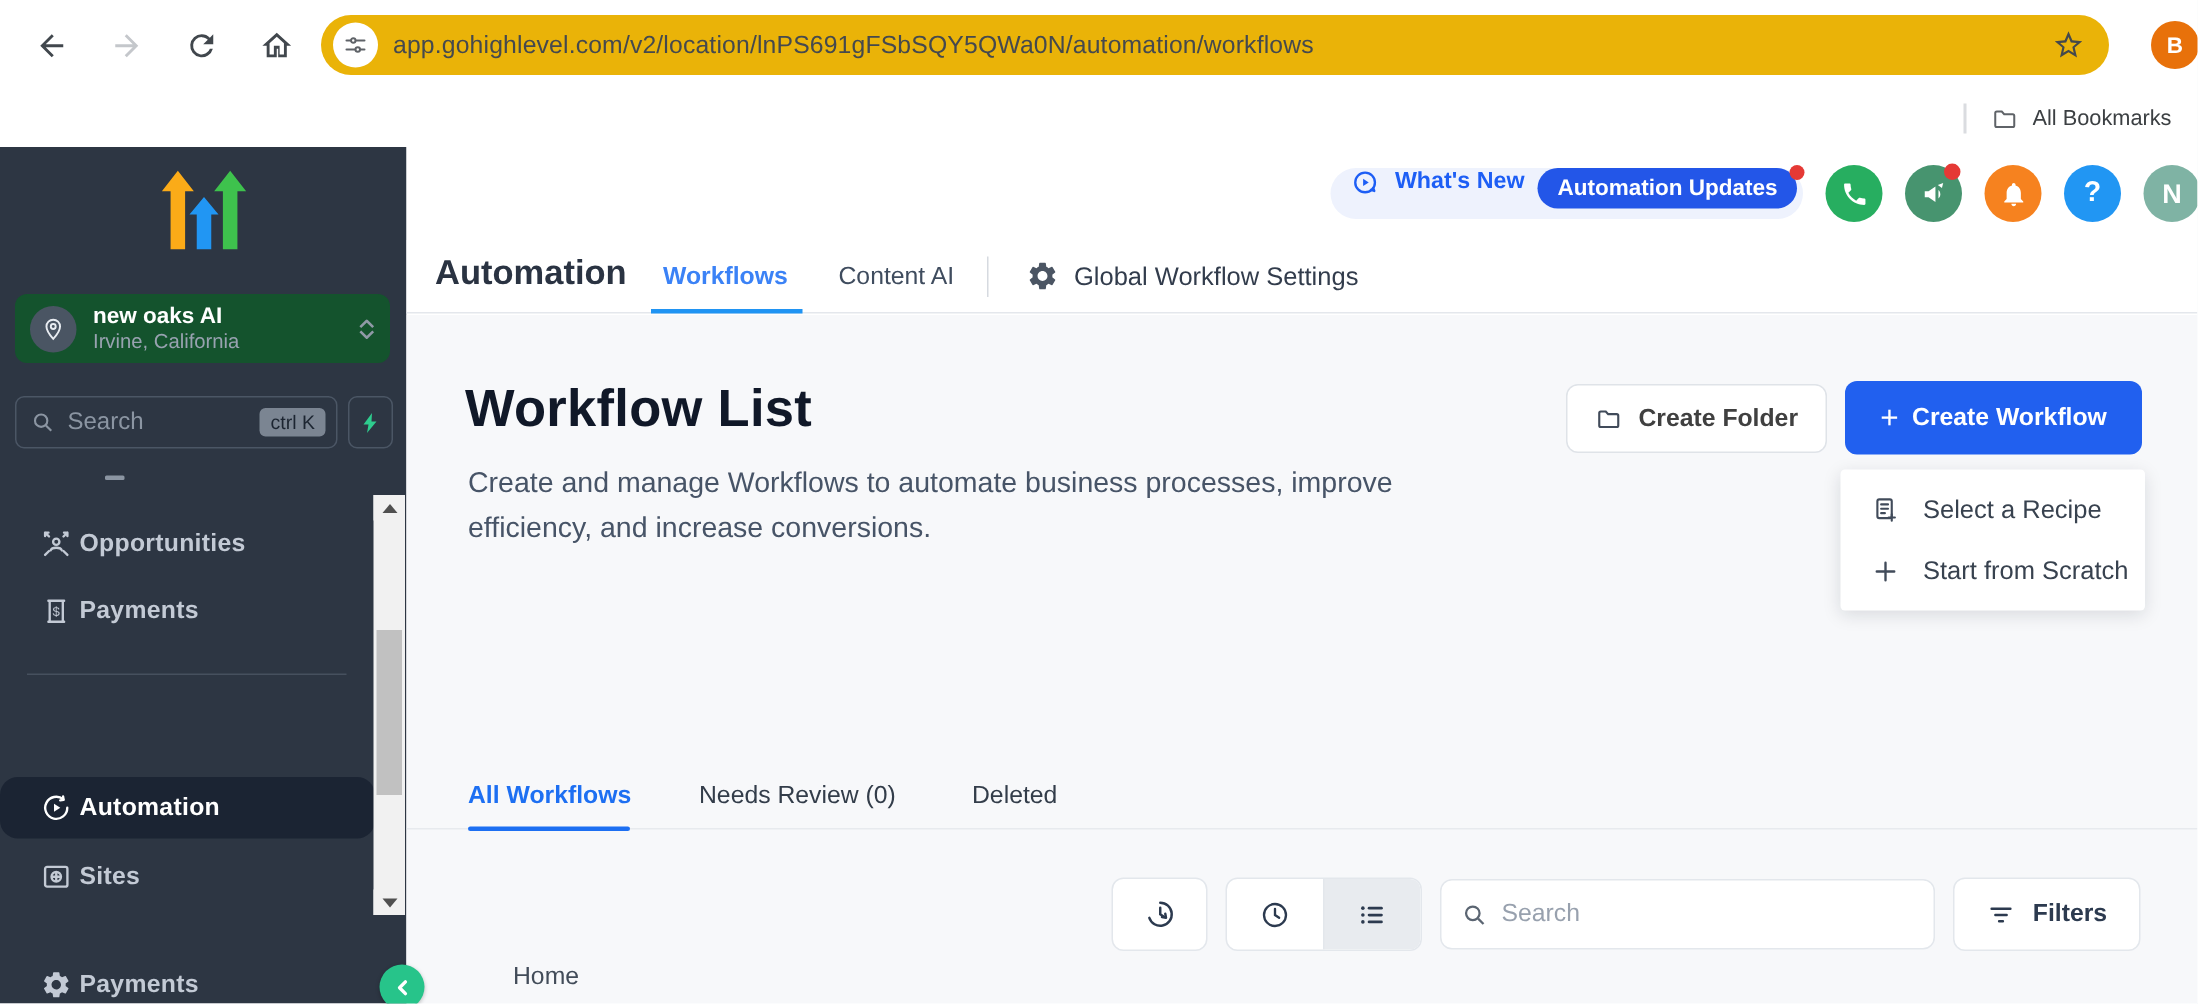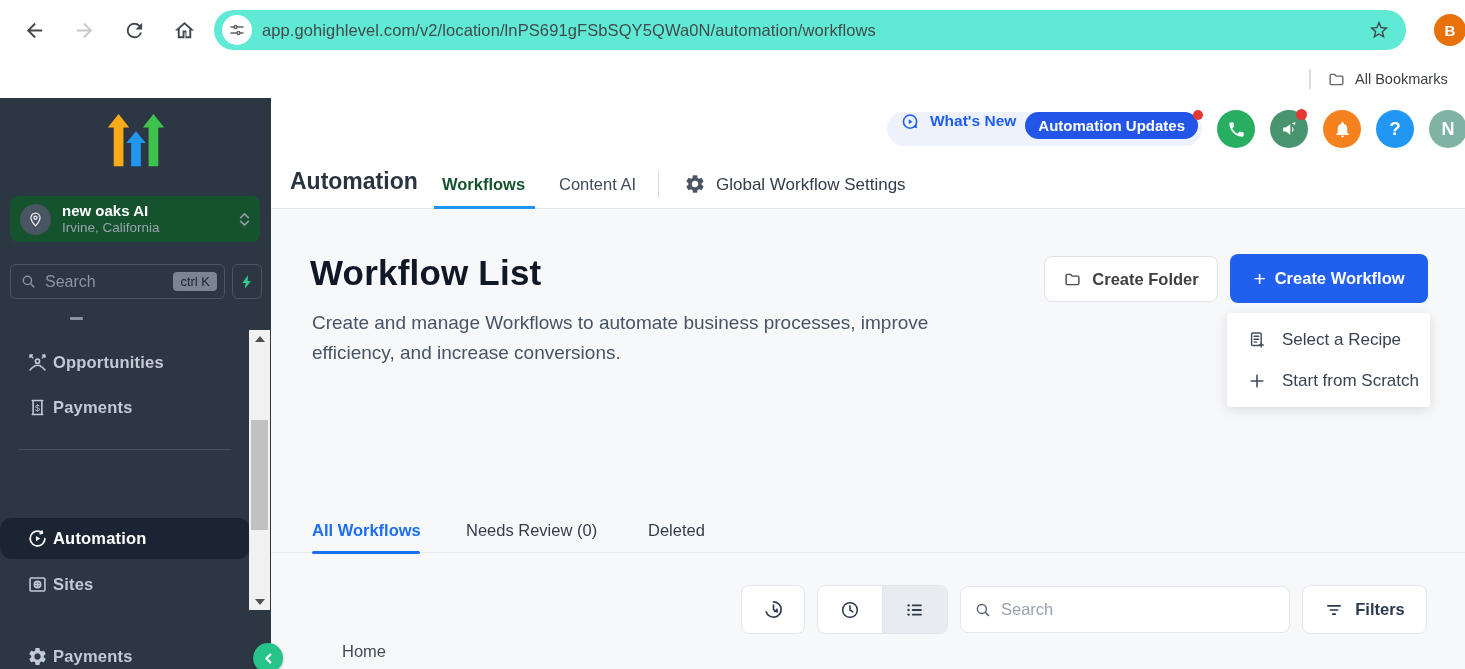--- a/index.html
+++ b/index.html
@@ -4,21 +4,21 @@
 <style>
   * { margin:0; padding:0; box-sizing:border-box; }
   html,body { width:1465px; height:669px; overflow:hidden; }
   body { font-family:"Liberation Sans", sans-serif; background:#fff; position:relative; }
   .page { position:absolute; inset:0; width:1465px; height:669px; overflow:hidden; }
 
   
   .browser-bar { position:absolute; left:0; top:0; width:1465px; height:60px; background:#fff; display:flex; align-items:center; padding:0 14px; gap:10px; }
   .nav-ico { width:40px; height:40px; display:flex; align-items:center; justify-content:center; border-radius:50%; flex:0 0 auto; cursor:pointer; }
   .nav-ico svg { width:23px; height:23px; }
-  .omnibox { flex:0 0 auto; width:1192px; height:40px; background:#5eead4; border-radius:20px; display:flex; align-items:center; padding:0 10px 0 8px; gap:10px; }
+  .omnibox { flex:0 0 auto; width:1192px; height:40px; background:#eab308; border-radius:20px; display:flex; align-items:center; padding:0 10px 0 8px; gap:10px; }
   .site-chip { width:30px; height:30px; border-radius:50%; background:#fff; display:flex; align-items:center; justify-content:center; flex:0 0 auto; }
   .url-text { flex:1; font-size:16.5px; color:#45494e; white-space:nowrap; overflow:hidden; letter-spacing:.1px; }
   .star-btn { width:34px; height:34px; display:flex; align-items:center; justify-content:center; flex:0 0 auto; }
   .avatar-b { width:32px; height:32px; border-radius:50%; background:#e8710a; color:#fff; font-size:15px; font-weight:bold; display:flex; align-items:center; justify-content:center; margin-left:18px; flex:0 0 auto; }
 
   .bookmarks-bar { position:absolute; left:0; top:60px; width:1465px; height:38px; background:#fff; display:flex; align-items:center; justify-content:flex-end; overflow:hidden; }
   .bm-divider { width:2px; height:20px; background:#dadce0; margin-right:16px; }
   .bm-folder { margin-right:9px; display:flex; }
   .bm-label { font-size:14.5px; color:#3c4043; white-space:nowrap; width:110px; overflow:hidden; }
 
@@ -70,21 +70,21 @@
   .circle-ic .red-dot { top:-1px; right:1px; width:11px; height:11px; }
   .c-phone { background:#27ae60; }
   .c-mega { background:#47946f; }
   .c-bell { background:#f6821f; }
   .c-help { background:#2196f3; font-size:19px; font-weight:bold; }
   .c-avatar { background:#7fb3a4; font-size:18px; font-weight:bold; }
 
   .header-nav { position:absolute; left:0; top:62px; width:100%; height:49px; border-bottom:1px solid #e4e7ec; background:#fff; }
   .hn-title { position:absolute; left:19px; top:8px; font-size:23px; font-weight:bold; color:#2a3342; }
   .hn-tab { position:absolute; top:15px; font-size:16.5px; cursor:pointer; }
-  .hn-tab.t0 { left:171px; color:#14532d; font-weight:bold; }
+  .hn-tab.t0 { left:171px; color:#3b82f6; font-weight:bold; }
   .hn-tab.t1 { left:288px; color:#3f4c5e; }
   .hn-underline { position:absolute; left:163px; bottom:-1px; width:101px; height:3px; background:#2094f3; }
   .hn-vdivider { position:absolute; left:387px; top:11px; width:1px; height:27px; background:#d6dae0; }
   .hn-gear { position:absolute; left:413px; top:13px; color:#4b5563; display:flex; cursor:pointer; }
   .hn-settings { position:absolute; left:445px; top:15px; font-size:17px; color:#323c4c; cursor:pointer; }
 
   .content { position:absolute; left:0; top:112px; width:100%; height:459px; background:#f7f8fa; }
   .page-title { position:absolute; left:39px; top:43px; font-size:35px; font-weight:bold; color:#101828; letter-spacing:.2px; }
   .page-sub { position:absolute; left:41px; top:98px; width:700px; font-size:19px; color:#475467; line-height:30px; }
 

